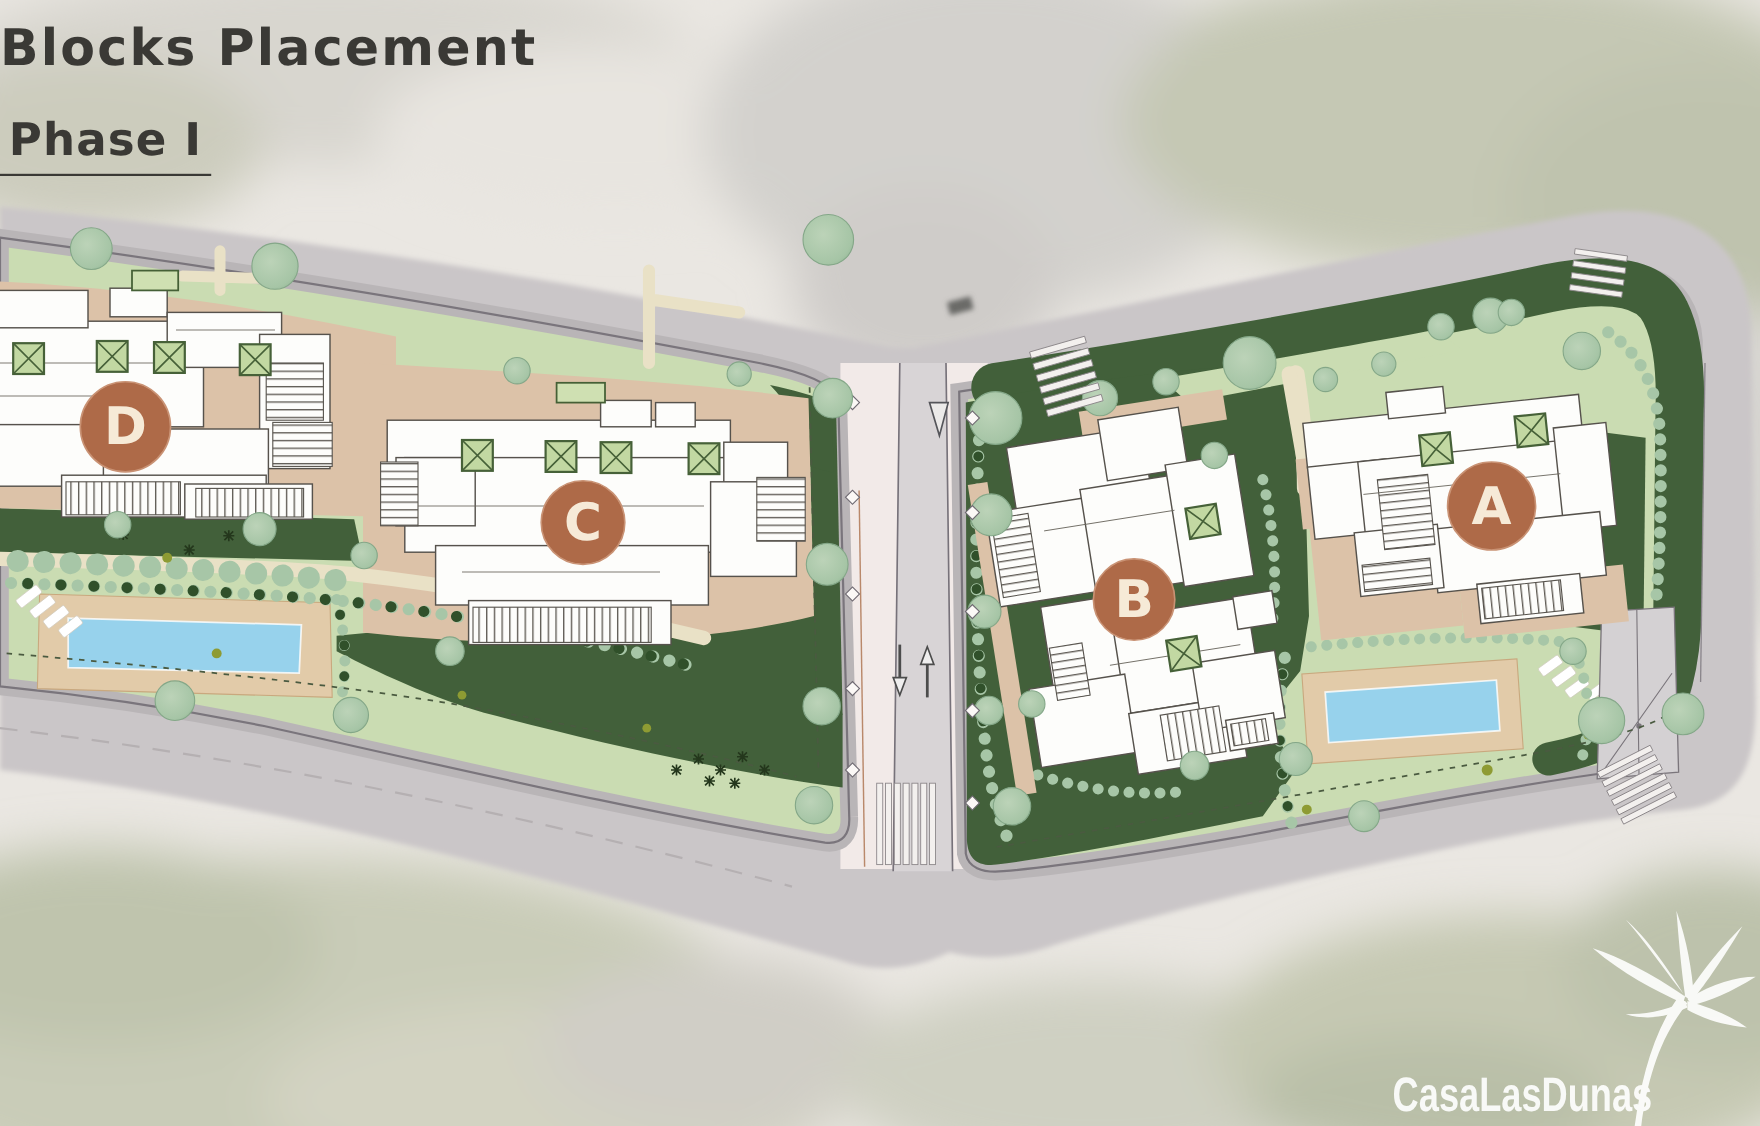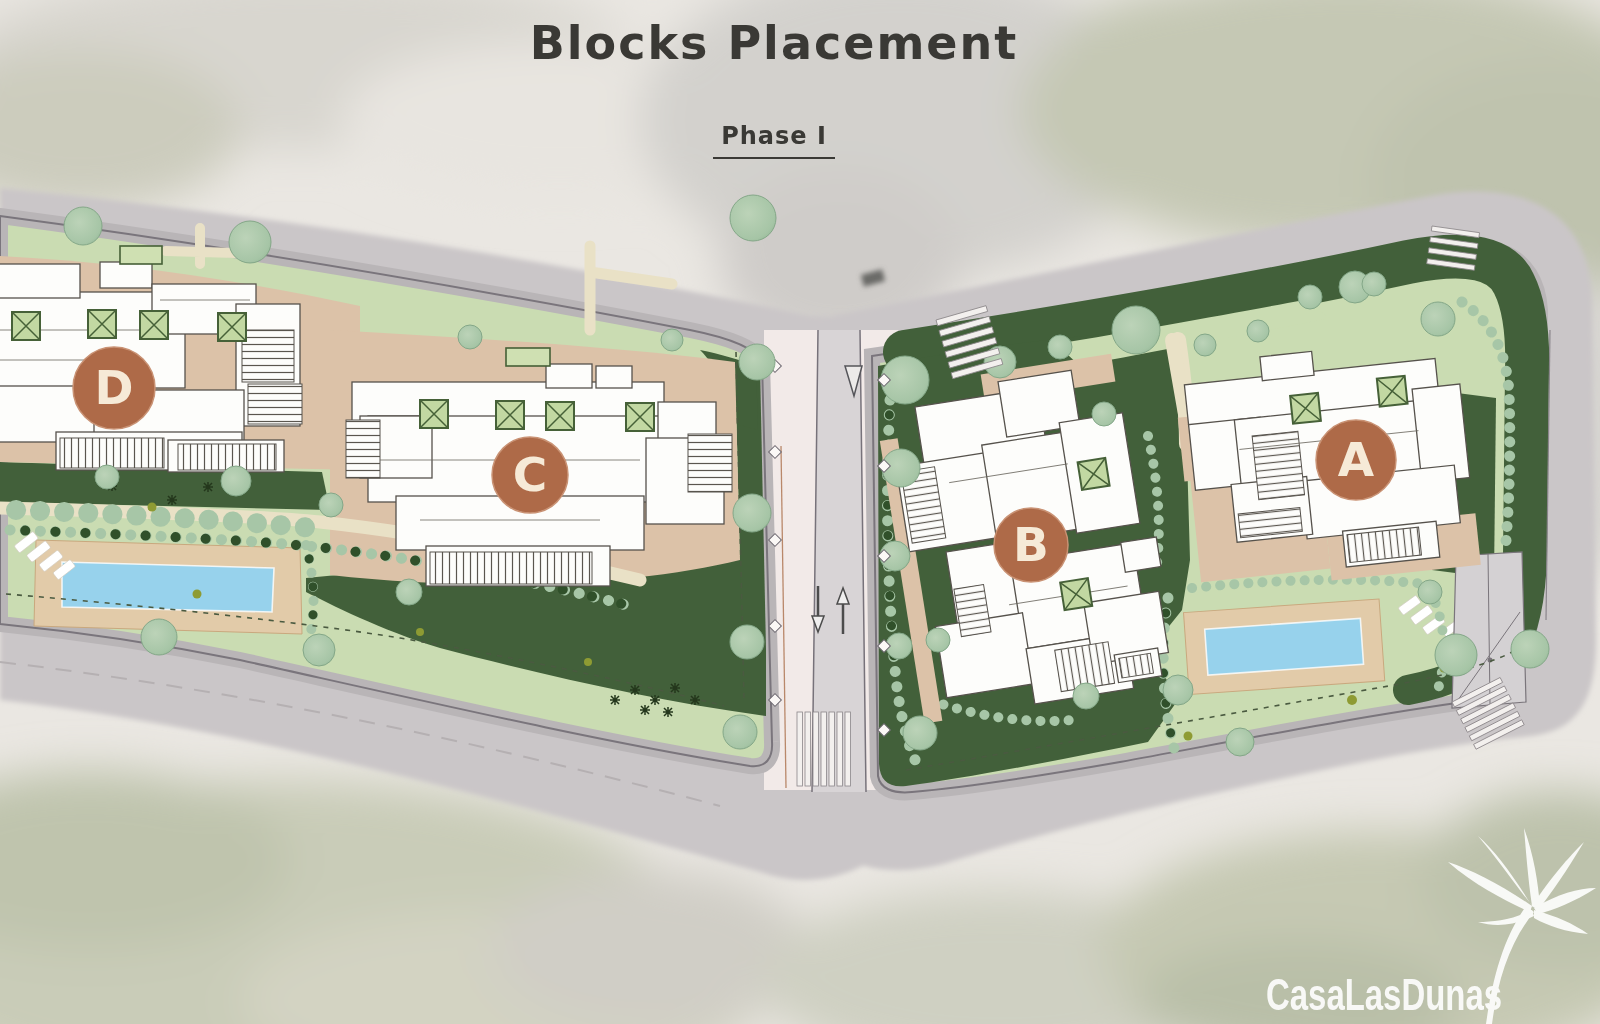--- a/index.html
+++ b/index.html
@@ -22,25 +22,25 @@
   .cs{fill:none;stroke:#a7c6a7;stroke-linecap:round;}
   .cd{fill:none;stroke:#30502a;stroke-linecap:round;}
   .pd{fill:none;stroke:#4a5a40;stroke-width:1.6;stroke-dasharray:5 6;}
   .dia{fill:#fbf8f6;stroke:#6f6a72;stroke-width:1;}
   .cwb{fill:#f3f0ee;stroke:#8b8689;stroke-width:.8;}
   .blk-circle{fill:var(--marker-fill,#ae6a48);stroke:#c99274;stroke-width:1.5;}
   .blk-letter{fill:var(--marker-text,#f6ead7);font-family:"DejaVu Sans",sans-serif;
               font-size:47px;font-weight:bold;text-anchor:middle;}
   .lg{fill:var(--logo-white,#fff);}
   
-  #hdr{position:absolute;top:16px;left:12px;width:1524px;text-align:center;
+  #hdr{position:absolute;top:16px;left:0;width:1524px;text-align:left;
        color:var(--title-text,#3a3935);}
   #hdr h1{margin:0;font-size:46px;font-weight:bold;letter-spacing:2px;
           font-family:"DejaVu Sans",sans-serif;}
-  #hdr .phase{display:inline-block;margin-top:34px;font-size:24px;font-weight:bold;
+  #hdr .phase{display:inline-block;margin-top:15px;font-size:41px;font-weight:bold;
           letter-spacing:1px;border-bottom:2.5px solid var(--title-text,#3a3935);
           padding:0 8px 7px;font-family:"DejaVu Sans",sans-serif;}
 </style>
 </head>
 <body>
 
 <div id="stage">
 <svg width="1600" height="1024" viewBox="0 0 1600 1024">
   <defs>
     <filter id="bl22" x="-40%" y="-40%" width="180%" height="180%">

